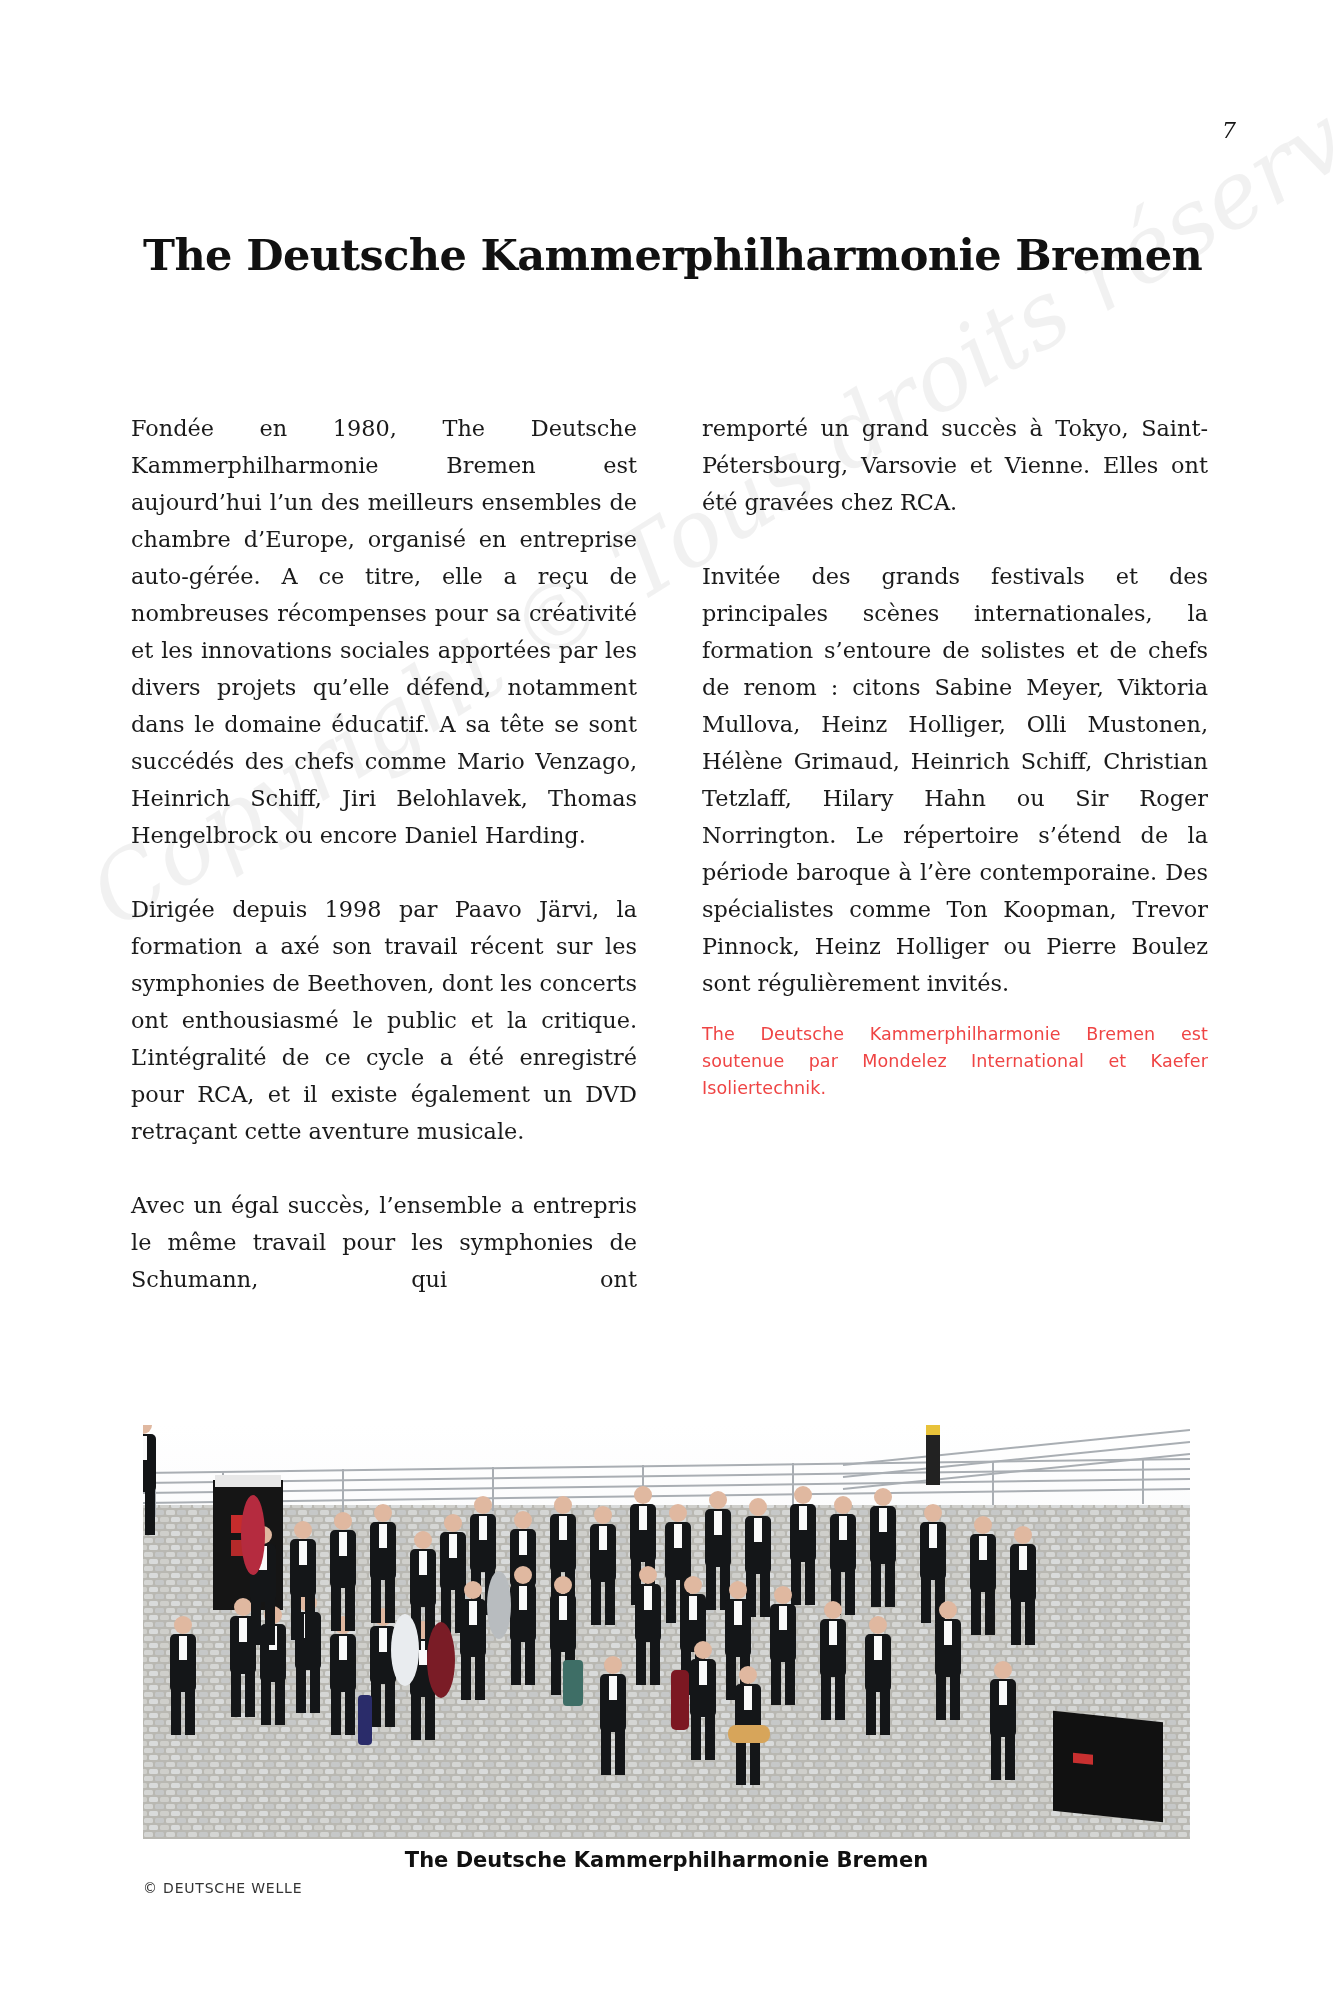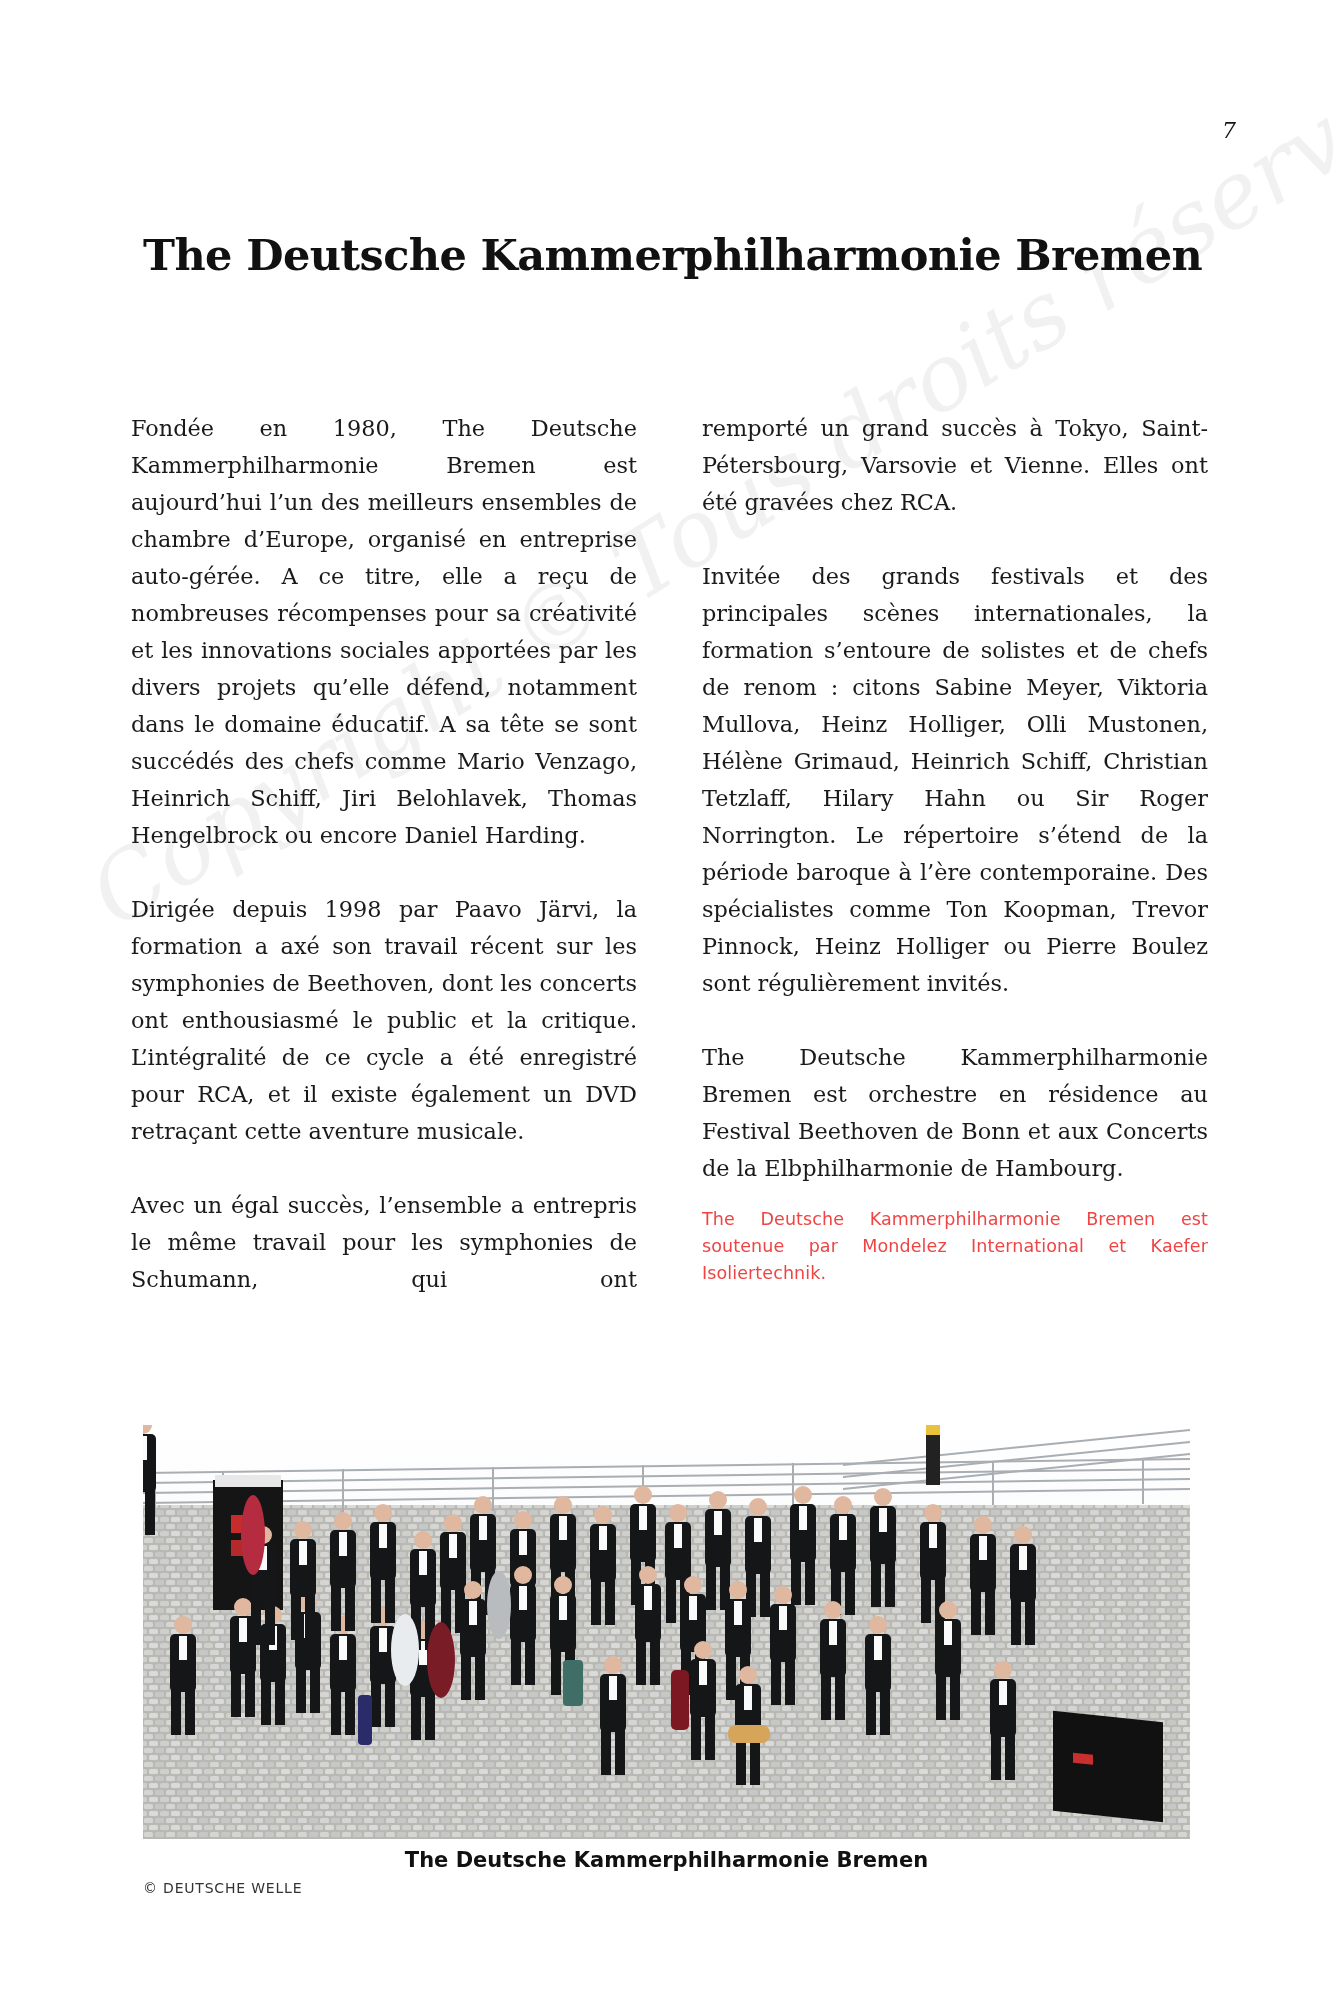--- a/index.html
+++ b/index.html
@@ -56,21 +56,20 @@
 
 <div class="column col-left">
   <p>Fondée en 1980, The Deutsche Kammerphilharmonie Bremen est aujourd’hui l’un des meilleurs ensembles de chambre d’Europe, organisé en entreprise auto-gérée. A ce titre, elle a reçu de nombreuses récompenses pour sa créativité et les innovations sociales apportées par les divers projets qu’elle défend, notamment dans le domaine éducatif. A sa tête se sont succédés des chefs comme Mario Venzago, Heinrich Schiff, Jiri Belohlavek, Thomas Hengelbrock ou encore Daniel Harding.</p>
   <p>Dirigée depuis 1998 par Paavo Järvi, la formation a axé son travail récent sur les symphonies de Beethoven, dont les concerts ont enthousiasmé le public et la critique. L’intégralité de ce cycle a été enregistré pour RCA, et il existe également un DVD retraçant cette aventure musicale.</p>
   <p style="text-align-last: justify; margin-top: 16px;">Avec un égal succès, l’ensemble a entrepris le même travail pour les symphonies de Schumann, qui ont</p>
 </div>
 
 <div class="column col-right">
   <p>remporté un grand succès à Tokyo, Saint-Pétersbourg, Varsovie et Vienne. Elles ont été gravées chez RCA.</p>
   <p>Invitée des grands festivals et des principales scènes internationales, la formation s’entoure de solistes et de chefs de renom : citons Sabine Meyer, Viktoria Mullova, Heinz Holliger, Olli Mustonen, Hélène Grimaud, Heinrich Schiff, Christian Tetzlaff, Hilary Hahn ou Sir Roger Norrington. Le répertoire s’étend de la période baroque à l’ère contemporaine. Des spécialistes comme Ton Koopman, Trevor Pinnock, Heinz Holliger ou Pierre Boulez sont régulièrement invités.</p>
-  <p>The Deutsche Kammerphilharmonie Bremen est orchestre en résidence au Festival Beethoven de Bonn et aux Concerts de la Elbphilharmonie de Hambourg.</p>
   <p class="sponsor">The Deutsche Kammerphilharmonie Bremen est soutenue par Mondelez International et Kaefer Isoliertechnik.</p>
 </div>
 
 <div class="photo" title="Group photo of the orchestra musicians standing with instruments on a cobblestone quay">
   <svg viewBox="0 0 1047 414" preserveAspectRatio="none">
     <defs>
       <linearGradient id="sky" x1="0" y1="0" x2="0" y2="1">
         <stop offset="0" stop-color="#ffffff"></stop>
         <stop offset="1" stop-color="#eef0f2"></stop>
       </linearGradient>

